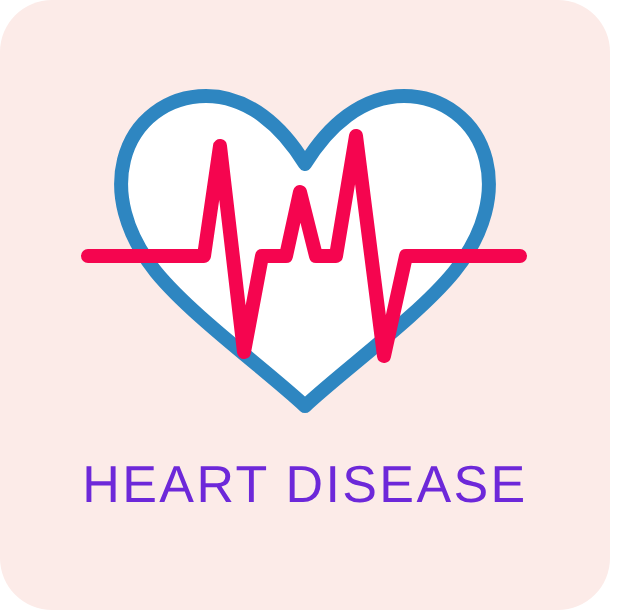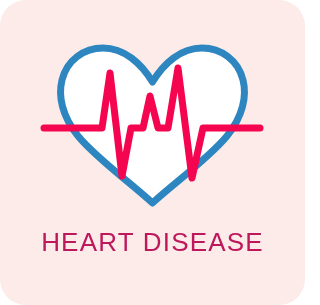--- a/index.html
+++ b/index.html
@@ -87,15 +87,15 @@
                  L 168 110
                  L 178 50
                  L 192 160
                  L 203 110
                  L 260 110" fill="none" stroke="#f5054f" stroke-width="7" stroke-linejoin="round" stroke-linecap="round"></path>
       </g>
 
     </svg>
   </div>
 
-  <div id="caption" style="color: #be185d;">HEART DISEASE</div>
+  <div id="caption" style="color: #6d28d9;">HEART DISEASE</div>
 
 </div>
 
 </body></html>

